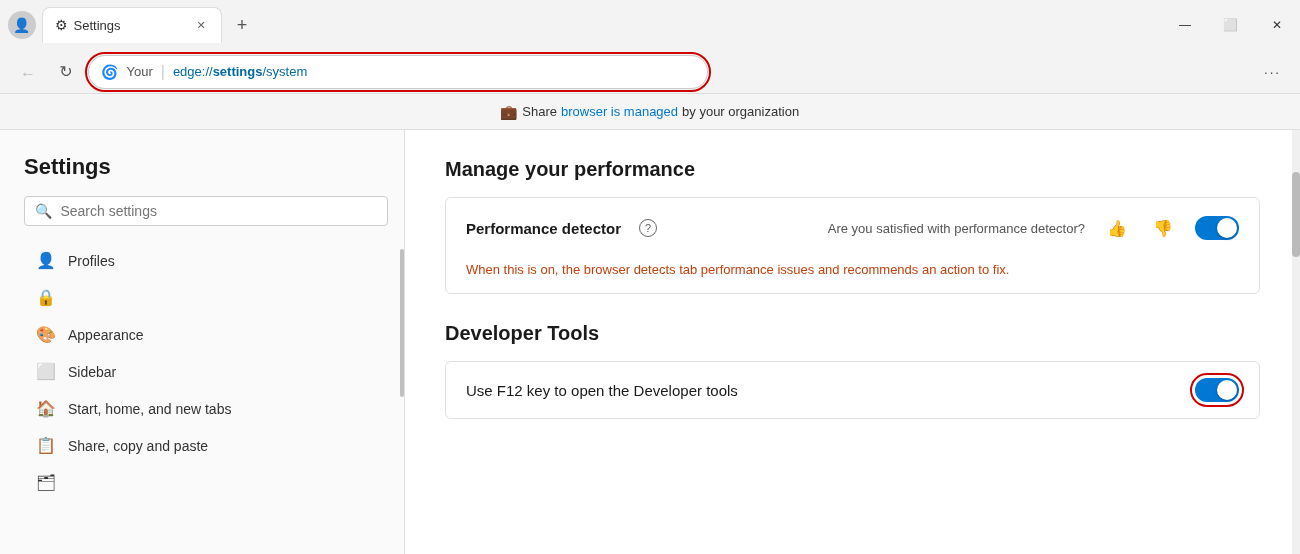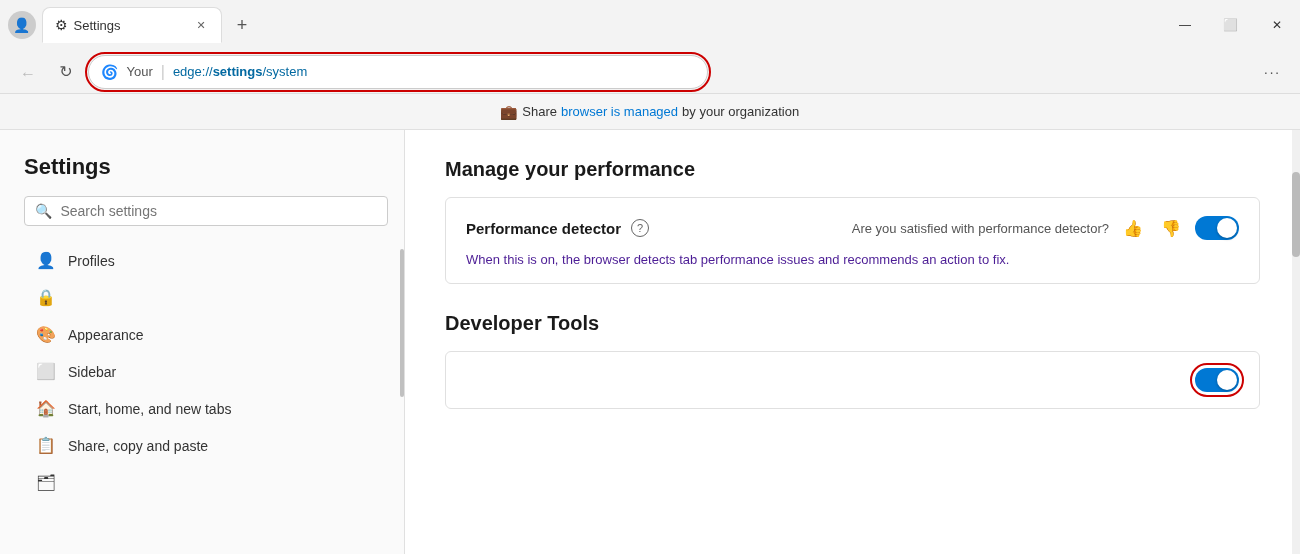--- a/index.html
+++ b/index.html
@@ -93,38 +93,39 @@
     <div style="position:absolute;right:0;top:0;bottom:0;width:5px;background:transparent;">
       <div style="width:4px;background:#c0c0c0;border-radius:2px;position:absolute;top:28%;height:35%;right:0;"></div>
     </div>
   </div>
 
   <div style="flex:1;padding:28px 40px;overflow-y:auto;background:#fff;">
 
     <div style="font-size:20px;font-weight:600;color:#1a1a1a;margin-bottom:16px;">Manage your performance</div>
 
     <div style="border:1px solid #e0e0e0;border-radius:6px;padding:16px 20px;margin-bottom:28px;background:#fff;">
-      <div style="display:flex;align-items:center;gap:10px;">
+      <div style="display:flex;align-items:center;gap:18px;">
         <span style="font-size:15px;font-weight:600;color:#1a1a1a;">Performance detector</span>
         <div style="width:18px;height:18px;border-radius:50%;border:1.5px solid #666;display:flex;align-items:center;justify-content:center;font-size:11px;color:#666;cursor:pointer;">?</div>
         <span style="margin-left:auto;font-size:13px;color:#555;">Are you satisfied with performance detector?</span>
         <div style="width:28px;height:28px;display:flex;align-items:center;justify-content:center;border-radius:4px;cursor:pointer;font-size:16px;">👍</div>
         <div style="width:28px;height:28px;display:flex;align-items:center;justify-content:center;border-radius:4px;cursor:pointer;font-size:16px;">👎</div>
 
         <div style="width:44px;height:24px;background:#0078d4;border-radius:12px;position:relative;cursor:pointer;flex-shrink:0;">
           <div style="width:20px;height:20px;background:#fff;border-radius:50%;position:absolute;top:2px;right:2px;box-shadow:0 1px 3px rgba(0,0,0,0.3);"></div>
         </div>
       </div>
-      <div style="font-size:13px;color:#4c1d95;margin-top:10px;">When this is on, the browser detects tab performance issues and recommends an action to fix.</div>
+      <div style="font-size:13px;color:#c2410c;margin-top:20px;">When this is on, the browser detects tab performance issues and recommends an action to fix.</div>
     </div>
 
     <div style="font-size:20px;font-weight:600;color:#1a1a1a;margin-bottom:16px;">Developer Tools</div>
 
     <div style="border:1px solid #e0e0e0;border-radius:6px;padding:16px 20px;background:#fff;">
       <div style="display:flex;align-items:center;">
+        <span style="font-size:15px;color:#1a1a1a;">Use F12 key to open the Developer tools</span>
 
         <div style="width:44px;height:24px;background:#0078d4;border-radius:12px;position:relative;cursor:pointer;flex-shrink:0;margin-left:auto;outline:2px solid #cc0000;outline-offset:3px;">
           <div style="width:20px;height:20px;background:#fff;border-radius:50%;position:absolute;top:2px;right:2px;box-shadow:0 1px 3px rgba(0,0,0,0.3);"></div>
         </div>
       </div>
     </div>
   </div>
 
   <div style="position:absolute;right:0;top:0;bottom:0;width:8px;background:#f0f0f0;">
     <div style="width:8px;background:#bbb;border-radius:4px;position:absolute;top:10%;height:20%;"></div>

